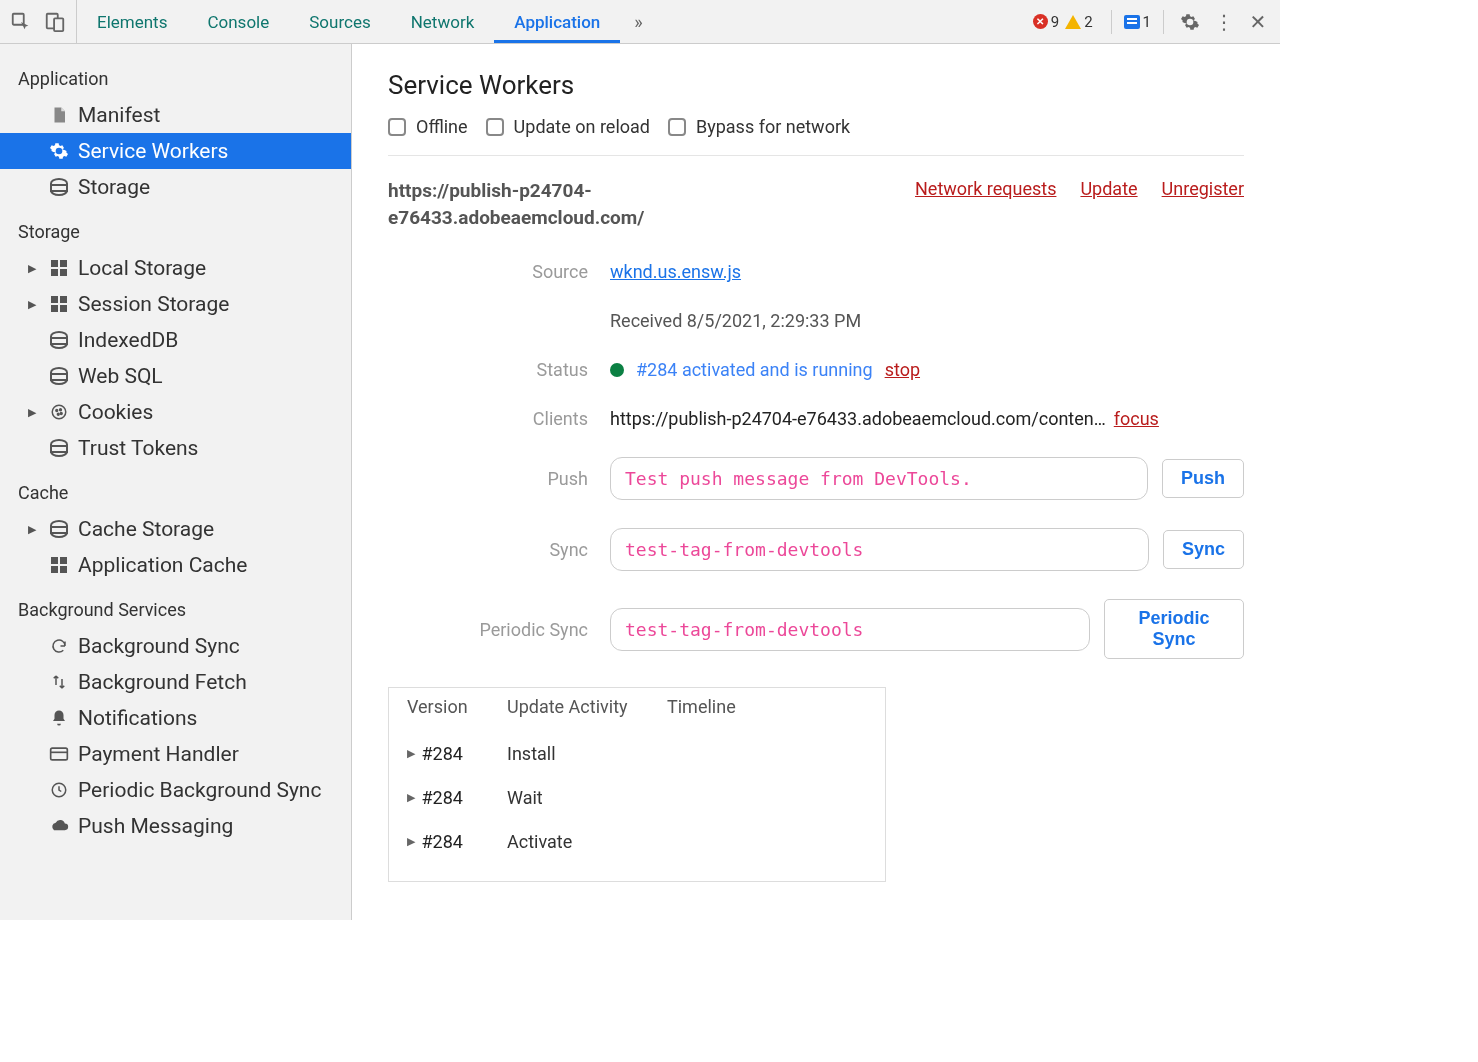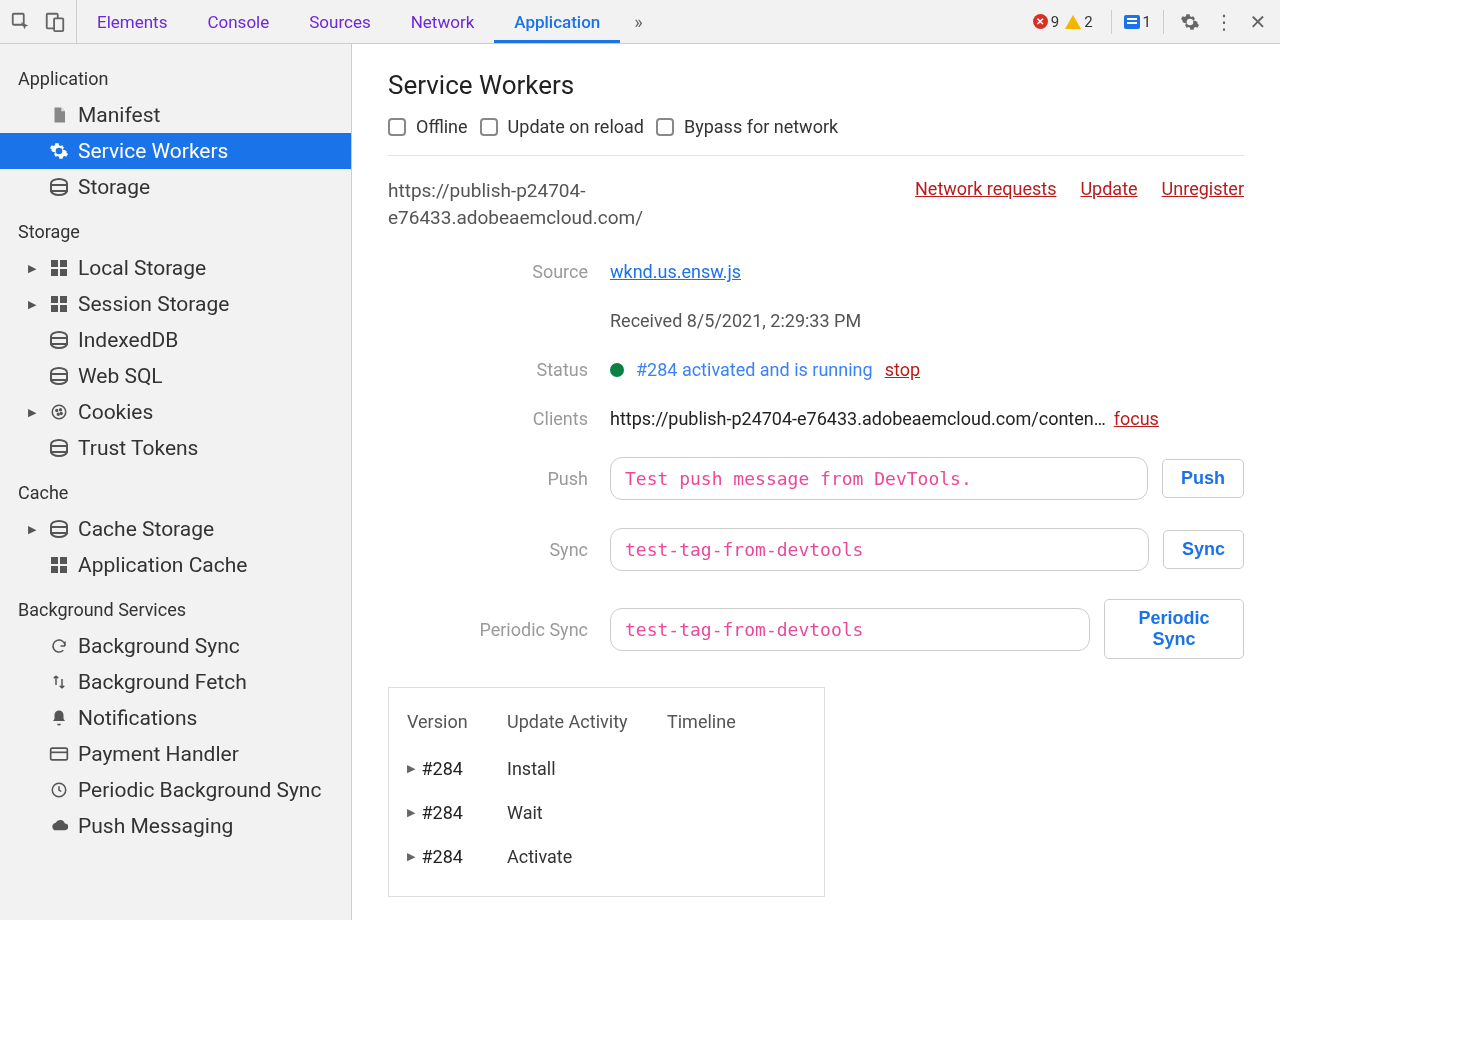--- a/index.html
+++ b/index.html
@@ -27,21 +27,21 @@
     padding: 0 10px;
     border-right: 1px solid #ccc;
     gap: 12px;
   }
   .panel-tabs { display: flex; align-items: stretch; }
   .panel-tab {
     padding: 0 20px;
     display: flex;
     align-items: center;
     font-size: 17px;
-    color: #6d28d9;
+    color: #0f766e;
     cursor: pointer;
     position: relative;
   }
   .panel-tab.active {
     color: #1a73e8;
     font-weight: 500;
   }
   .panel-tab.active::after {
     content: "";
     position: absolute;
@@ -151,21 +151,21 @@
   .tree-item .label { font-size: 21px; }
   .content {
     flex: 1;
     overflow: auto;
     background: #fff;
   }
   .content-inner { padding: 20px 36px 30px 36px; }
   .page-title { font-size: 26px; color: #222; margin: 6px 0 16px 0; }
   .checkbox-row {
     display: flex;
-    gap: 12px;
+    gap: 18px;
     align-items: center;
     font-size: 18px;
     padding-bottom: 18px;
     border-bottom: 1px solid #e5e5e5;
   }
   .cb {
     display: flex; align-items: center; gap: 10px;
     cursor: pointer;
   }
   .cb-box {
@@ -174,21 +174,21 @@
     border-radius: 4px;
   }
   .origin-and-links {
     display: flex;
     padding: 22px 0 8px 0;
     align-items: flex-start;
   }
   .origin-text {
     font-size: 19px;
     color: #555;
-    font-weight: 400;
+    font-weight: 700;
     max-width: 340px;
     line-height: 1.4;
   }
   .link-row { margin-left: auto; display: flex; gap: 24px; }
   .link {
     color: #b91c1c;
     text-decoration: underline;
     font-size: 18px;
     cursor: pointer;
   }
@@ -225,22 +225,22 @@
     color: #1a73e8;
     font-size: 18px;
     padding: 8px 18px;
     border-radius: 5px;
     font-weight: 600;
     cursor: pointer;
   }
   .update-cycle-cell { align-self: flex-start; padding-top: 22px; }
   .cycle-grid {
     border: 1px solid #ddd;
-    padding: 23px 18px 18px 18px;
-    width: 437px;
+    padding: 8px 18px 18px 18px;
+    width: 498px;
     font-size: 18px;
   }
   .cycle-head { display: grid; grid-template-columns: 100px 160px 160px; color: #555; margin-bottom: 14px; }
   .cycle-row { display: grid; grid-template-columns: 100px 160px 160px; align-items: center; height: 44px; }
   .cycle-ver { color: #222; display: flex; align-items: center; gap: 6px; }
   .cycle-ver .tri { color: #666; font-size: 11px; }
   .bar { height: 20px; }
   .bar.green { width: 3px; background: #0f9d58; }
   .bar.gray { width: 2px; background: #999; }
   .bar.orange { width: 150px; background: #f5a623; }

